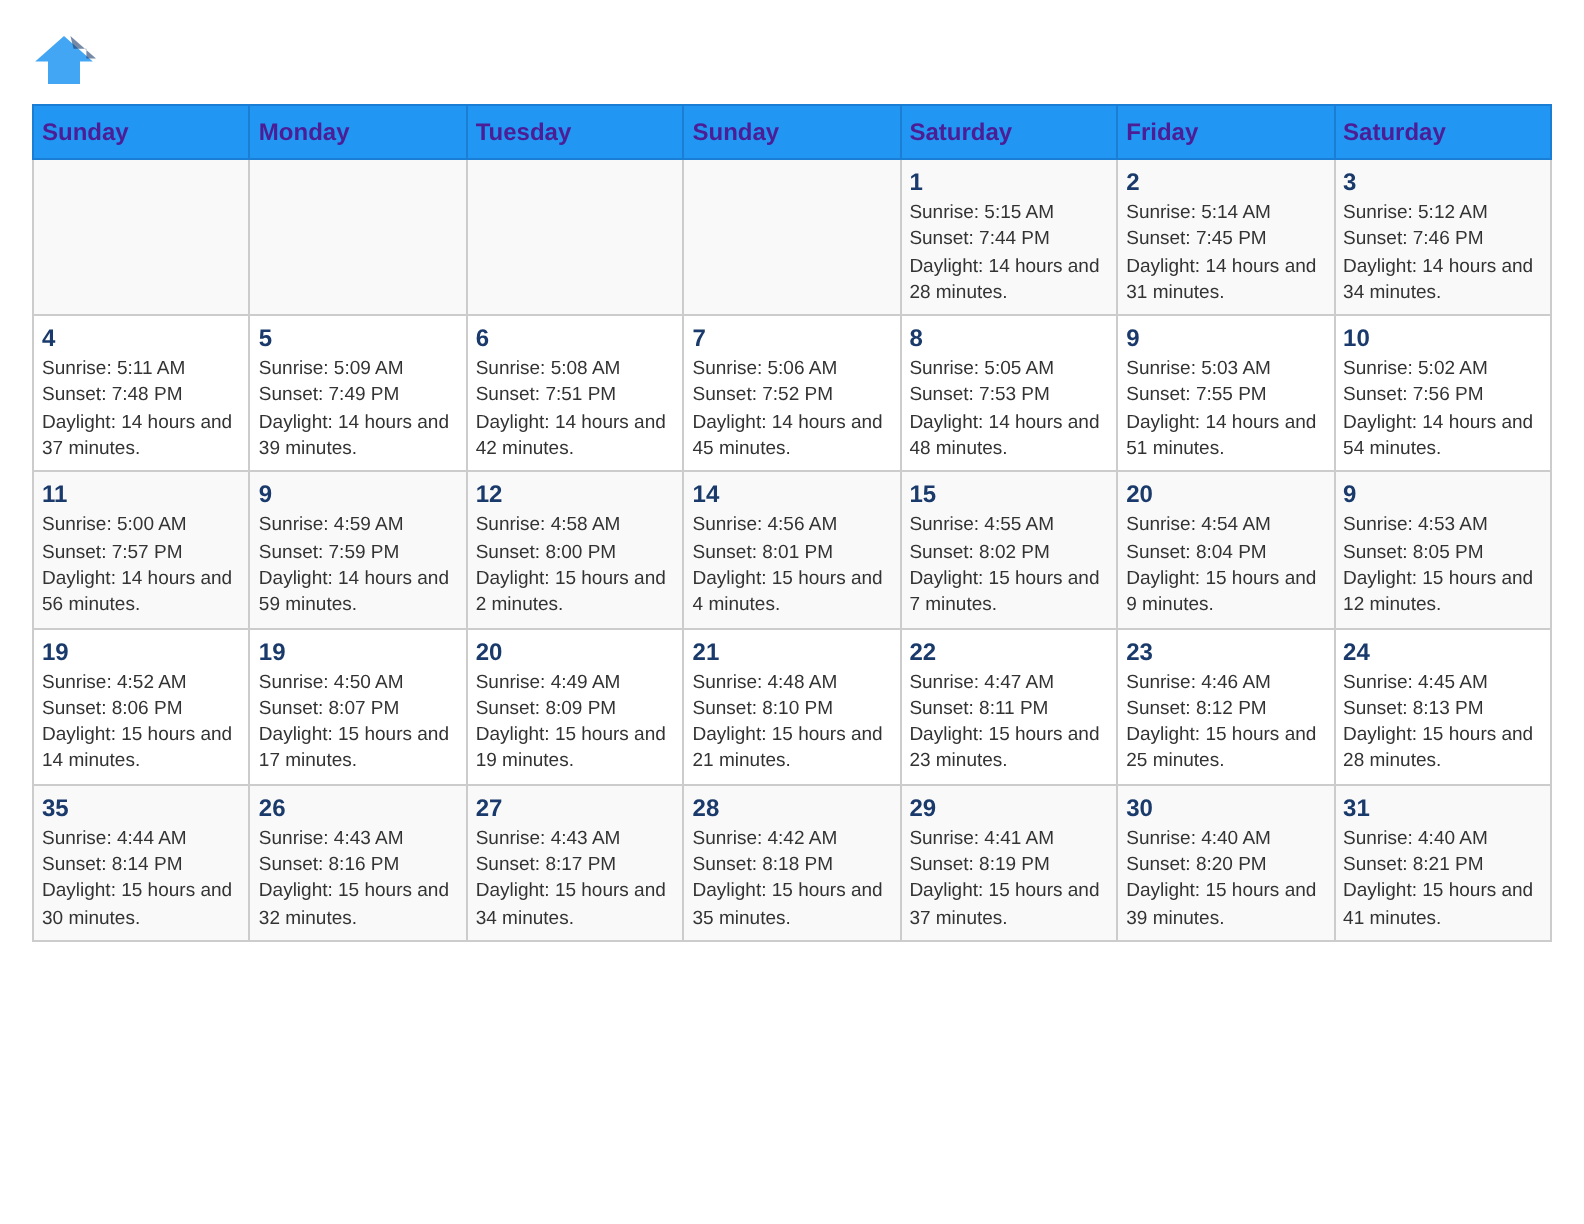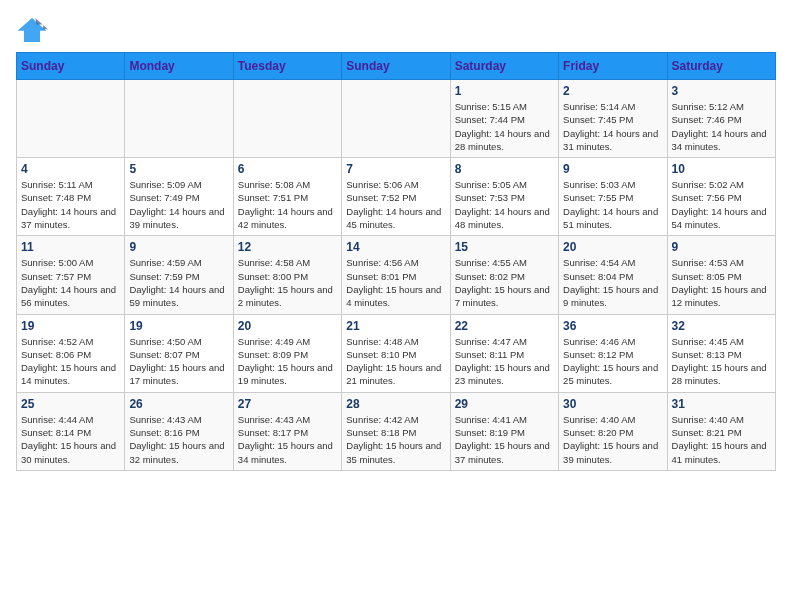--- a/index.html
+++ b/index.html
@@ -215,31 +215,31 @@
         </td>
         <td>
           <span class="day-number">21</span>
           <div class="day-info">Sunrise: 4:48 AM<br>Sunset: 8:10 PM<br>Daylight: 15 hours and 21 minutes.</div>
         </td>
         <td>
           <span class="day-number">22</span>
           <div class="day-info">Sunrise: 4:47 AM<br>Sunset: 8:11 PM<br>Daylight: 15 hours and 23 minutes.</div>
         </td>
         <td>
-          <span class="day-number">36</span>
+          <span class="day-number">23</span>
           <div class="day-info">Sunrise: 4:46 AM<br>Sunset: 8:12 PM<br>Daylight: 15 hours and 25 minutes.</div>
         </td>
         <td>
-          <span class="day-number">32</span>
+          <span class="day-number">24</span>
           <div class="day-info">Sunrise: 4:45 AM<br>Sunset: 8:13 PM<br>Daylight: 15 hours and 28 minutes.</div>
         </td>
       </tr>
       <tr>
         <td>
-          <span class="day-number">25</span>
+          <span class="day-number">35</span>
           <div class="day-info">Sunrise: 4:44 AM<br>Sunset: 8:14 PM<br>Daylight: 15 hours and 30 minutes.</div>
         </td>
         <td>
           <span class="day-number">26</span>
           <div class="day-info">Sunrise: 4:43 AM<br>Sunset: 8:16 PM<br>Daylight: 15 hours and 32 minutes.</div>
         </td>
         <td>
           <span class="day-number">27</span>
           <div class="day-info">Sunrise: 4:43 AM<br>Sunset: 8:17 PM<br>Daylight: 15 hours and 34 minutes.</div>
         </td>

